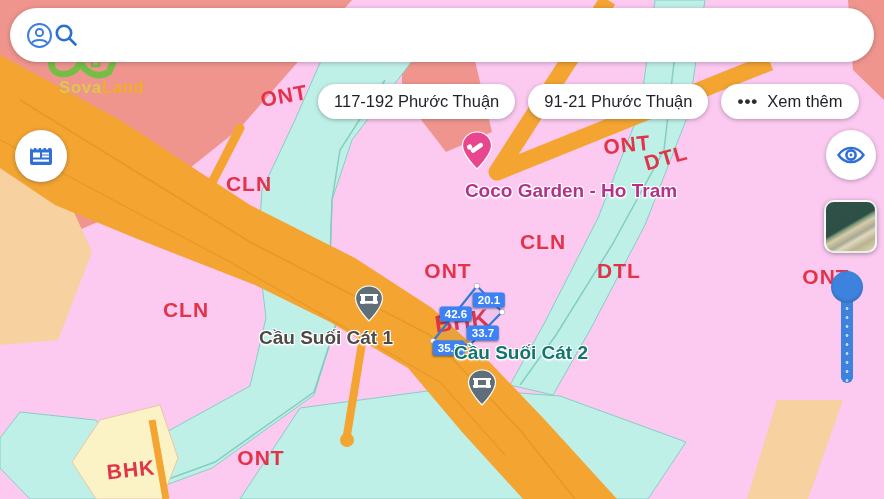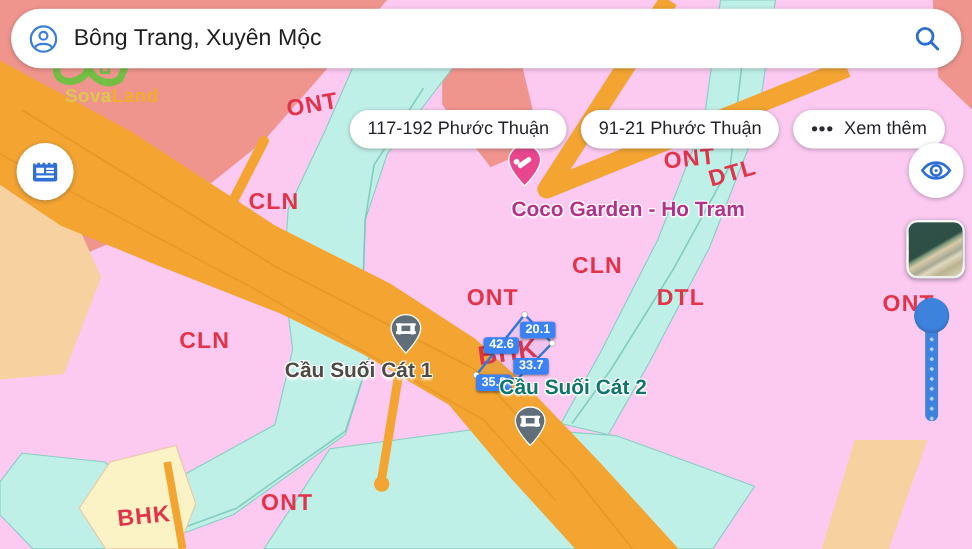--- a/index.html
+++ b/index.html
@@ -26,21 +26,21 @@
 
   
   .search-bar{position:absolute;left:10px;top:8px;width:864px;height:54px;z-index:6;
     background:#fff;border-radius:27px;display:flex;align-items:center;
     box-shadow:0 1px 5px rgba(32,33,36,.3);}
   .search-bar .query{margin-left:14px;font-size:21px;color:#1d1e20;flex:1;}
   .icon-btn-left{margin-left:16px;}
   .icon-btn-right{margin-right:18px;}
 
   
-  .chip-row{position:absolute;left:318px;top:100px;z-index:6;display:flex;gap:13px;}
+  .chip-row{position:absolute;left:318px;top:84px;z-index:6;display:flex;gap:13px;}
   .chip{display:flex;align-items:center;height:35px;padding:0 16px;border:none;
     background:#fff;border-radius:18px;font-family:inherit;font-size:16.5px;color:#1f2126;
     box-shadow:0 1px 4px rgba(60,64,67,.4);white-space:nowrap;cursor:pointer;}
   .chip .chip-dots{font-weight:bold;font-size:17px;letter-spacing:1px;color:#2a2d31;margin-right:9px;}
   .chip .chip-dots:empty{display:none;margin:0;}
 
   
   .round-btn{position:absolute;z-index:6;background:#fff;border:none;border-radius:50%;
     display:flex;align-items:center;justify-content:center;cursor:pointer;
     box-shadow:0 1px 4px rgba(60,64,67,.4);}
@@ -187,21 +187,20 @@
   </div>
 
   <div class="search-bar">
     <span class="icon-btn-left">
       <svg width="27" height="27" viewBox="0 0 27 27" fill="none" stroke="#3c7ede" stroke-width="2">
         <circle cx="13.5" cy="13.5" r="11.5"></circle>
         <circle cx="13.5" cy="10.5" r="3.6"></circle>
         <path d="M5.8 21.5 C7.5 16.8 19.5 16.8 21.2 21.5"></path>
       </svg>
     </span>
-    <span class="query">Bông Trang, Xuyên Mộc</span>
     <span class="icon-btn-right">
       <svg width="26" height="26" viewBox="0 0 26 26" fill="none" stroke="#2c6fd3" stroke-width="2.6" stroke-linecap="round">
         <circle cx="11" cy="11" r="7.2"></circle>
           <path d="M16.5 16.5 L22.5 22.5"></path>
       </svg>
     </span>
   </div>
 
   <div class="chip-row">
 

